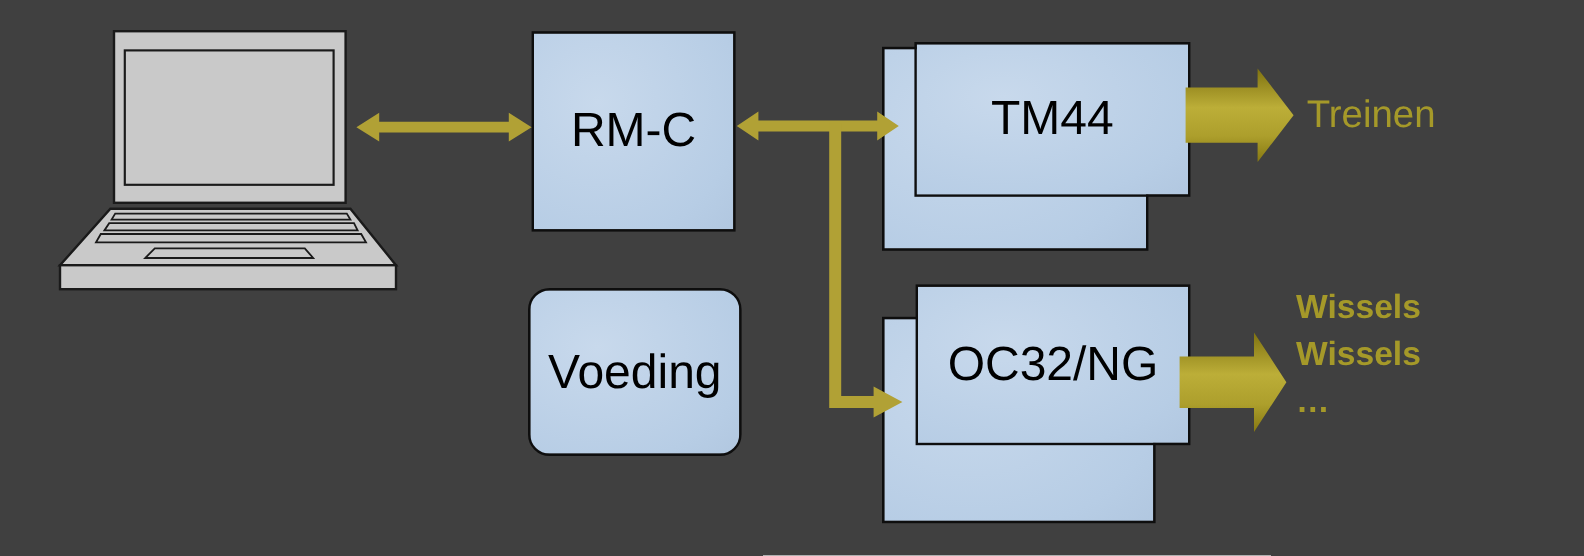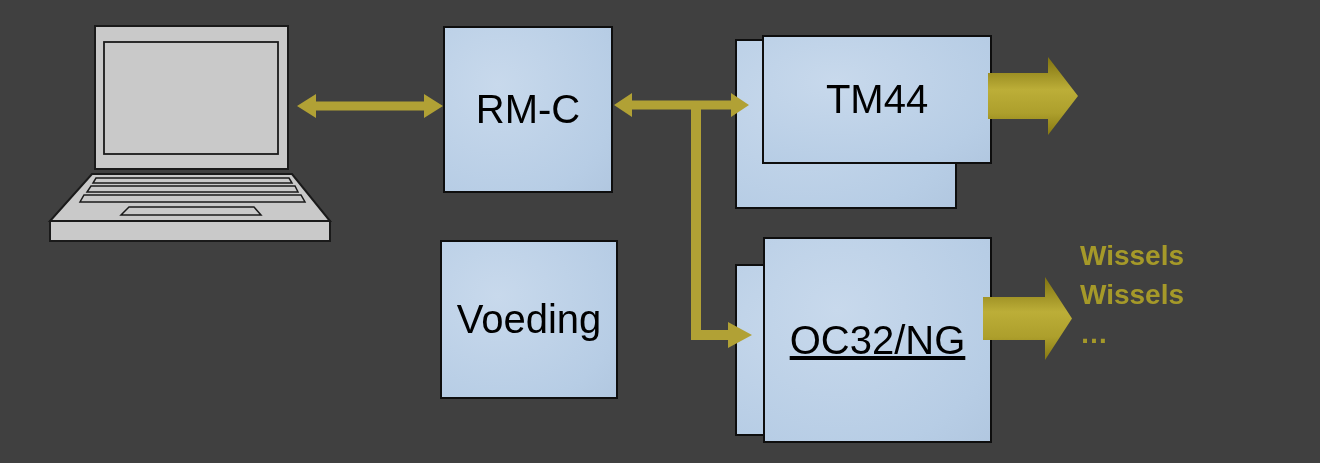--- a/index.html
+++ b/index.html
@@ -22,25 +22,25 @@
     align-items: center;
     justify-content: center;
     z-index: 2;
     color: #000000;
     font-size: 40px;
     letter-spacing: 0px;
   }
   .back-box { z-index: 1; }
 
   .rmc      { left: 443px; top: 26px;  width: 170px; height: 167px; }
-  .voeding  { left: 440px; top: 240px; width: 178px; height: 159px; }
+  .voeding  { left: 440px; top: 240px; width: 178px; height: 140px; border-radius: 18px; }
   .tm44-back{ left: 735px; top: 39px;  width: 222px; height: 170px; }
   .tm44     { left: 762px; top: 15px;  width: 230px; height: 129px; margin-top: 20px; }
   .oc32-back{ left: 735px; top: 264px; width: 228px; height: 172px; }
-  .oc32     { left: 763px; top: 237px; width: 229px; height: 206px; text-decoration: underline; }
+  .oc32     { left: 763px; top: 237px; width: 229px; height: 134px; }
 
   .laptop-svg {
     position: absolute;
     left: 45px; top: 18px;
     width: 295px; height: 230px;
     z-index: 1;
   }
   .arrows-svg {
     position: absolute;
     left: 0; top: 0;
@@ -120,20 +120,21 @@
 
     <polygon fill="#b1a135" points="614,105 632,93 632,100.5 731,100.5 731,93 749,105 731,117 731,109.5 632,109.5 632,117"></polygon>
 
     <path fill="#b1a135" d="M691,103 L701,103 L701,330 L728,330 L728,322 L752,335 L728,348 L728,340 L691,340 Z"></path>
 
     <polygon fill="url(#oliveGrad)" points="988,73 1048,73 1048,57 1078,96 1048,135 1048,119 988,119"></polygon>
 
     <polygon fill="url(#oliveGrad)" points="983,297 1045,297 1045,277 1072,318.5 1045,360 1045,340 983,340"></polygon>
   </svg>
 
+  <div class="olive-label treinen">Treinen</div>
 
   <div class="olive-label oc32-outputs">
     <span>Wissels</span>
     <span>Wissels</span>
     <span>…</span>
   </div>
 
 </div>
 
 </body></html>

